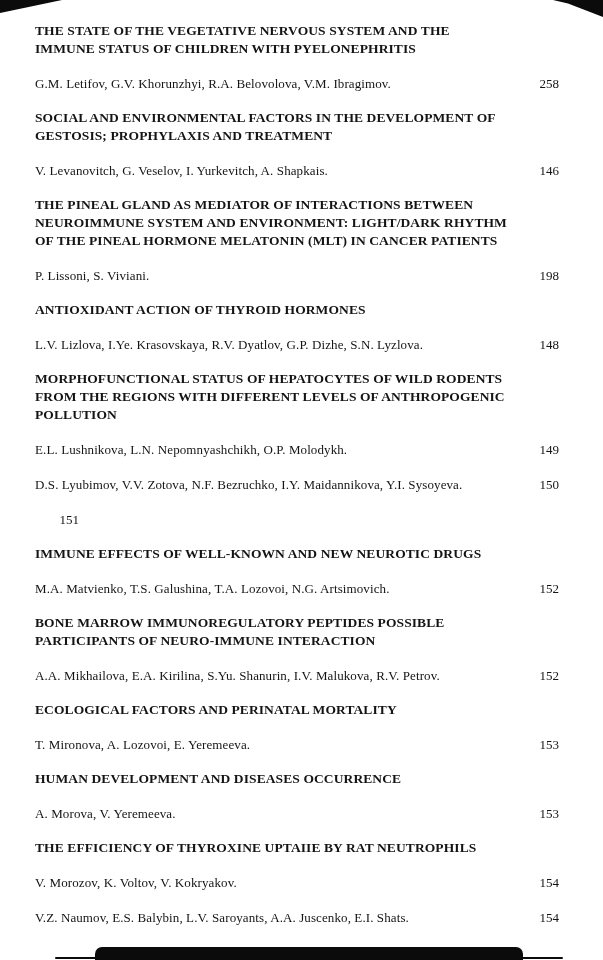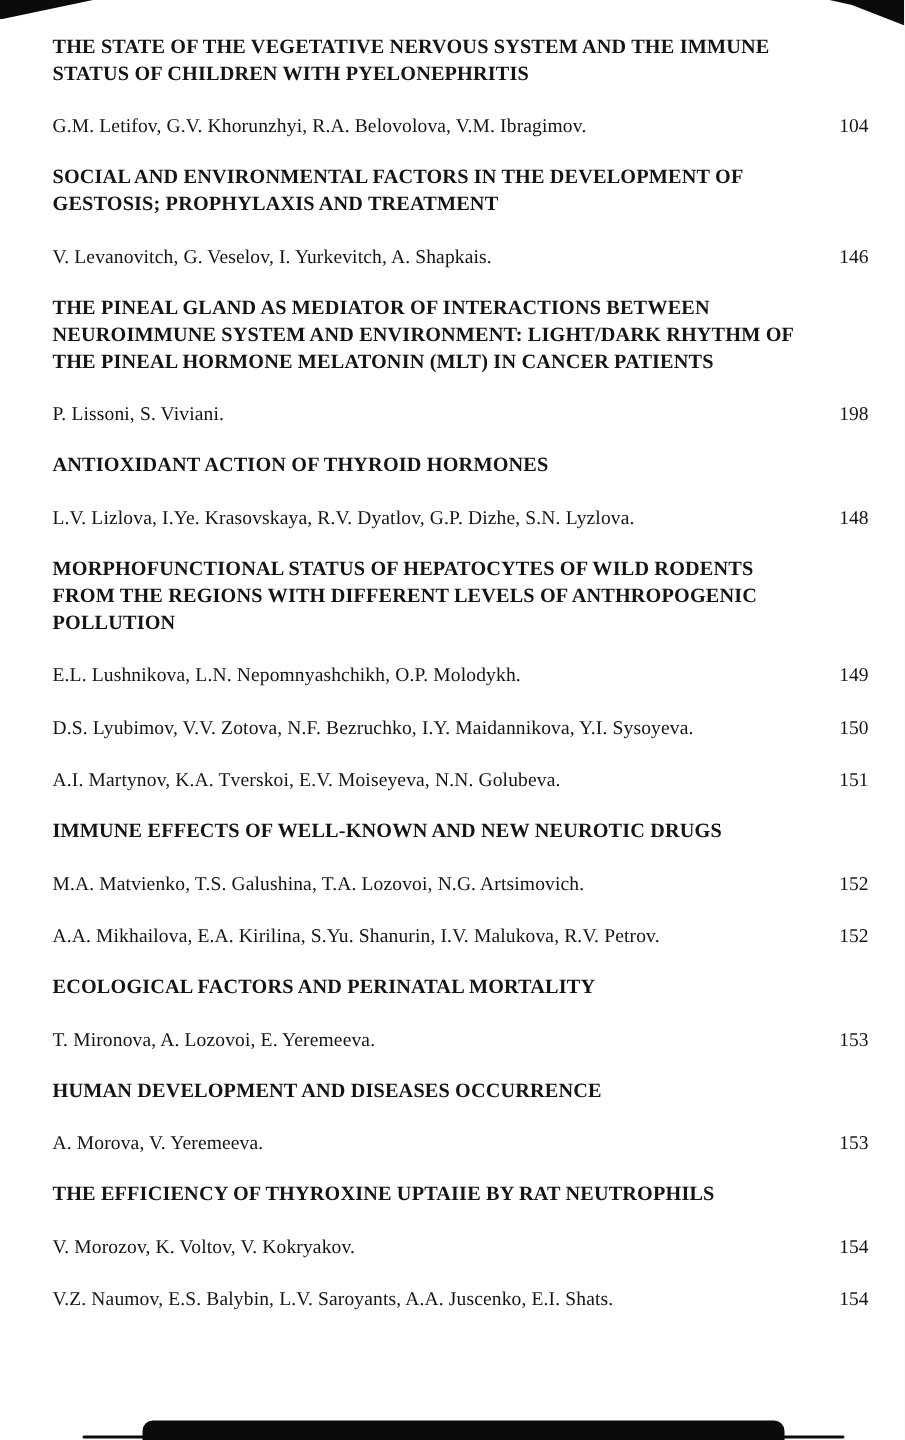--- a/index.html
+++ b/index.html
@@ -18,21 +18,21 @@
     width: 603px;
     height: 960px;
     background: #ffffff;
     color: #141414;
     box-sizing: border-box;
   }
   .toc {
     position: absolute;
     top: 22px;
     left: 35px;
-    right: 24px;
+    right: 44px;
   }
   .entry {
     margin: 0 0 16px 0;
   }
   .entry .title {
     margin: 0;
     font-size: 13.5px;
     line-height: 18px;
     font-weight: 700;
     letter-spacing: 0.1px;
@@ -95,21 +95,21 @@
 
 <div class="page">
   <div class="scan-mark scan-top-left"></div>
   <div class="scan-mark scan-top-right"></div>
 
   <main class="toc">
   <section class="entry">
     <h2 class="title">THE STATE OF THE VEGETATIVE NERVOUS SYSTEM AND THE IMMUNE STATUS OF CHILDREN WITH PYELONEPHRITIS</h2>
     <div class="meta">
       <span class="authors">G.M. Letifov, G.V. Khorunzhyi, R.A. Belovolova, V.M. Ibragimov.</span>
-      <span class="pagenum">104</span>
+      <span class="pagenum">258</span>
     </div>
   </section>
 
   <section class="entry">
     <h2 class="title">SOCIAL AND ENVIRONMENTAL FACTORS IN THE DEVELOPMENT OF GESTOSIS; PROPHYLAXIS AND TREATMENT</h2>
     <div class="meta">
       <span class="authors">V. Levanovitch, G. Veselov, I. Yurkevitch, A. Shapkais.</span>
       <span class="pagenum">146</span>
     </div>
   </section>
@@ -140,34 +140,34 @@
 
   <section class="entry">
     <div class="meta">
       <span class="authors">D.S. Lyubimov, V.V. Zotova, N.F. Bezruchko, I.Y. Maidannikova, Y.I. Sysoyeva.</span>
       <span class="pagenum">150</span>
     </div>
   </section>
 
   <section class="entry">
     <div class="meta">
-      <span class="authors">A.I. Martynov, K.A. Tverskoi, E.V. Moiseyeva, N.N. Golubeva.</span>
       <span class="pagenum">151</span>
     </div>
   </section>
 
   <section class="entry">
     <h2 class="title">IMMUNE EFFECTS OF WELL-KNOWN AND NEW NEUROTIC DRUGS</h2>
     <div class="meta">
       <span class="authors">M.A. Matvienko, T.S. Galushina, T.A. Lozovoi, N.G. Artsimovich.</span>
       <span class="pagenum">152</span>
     </div>
   </section>
 
   <section class="entry">
+    <h2 class="title">BONE MARROW IMMUNOREGULATORY PEPTIDES POSSIBLE PARTICIPANTS OF NEURO-IMMUNE INTERACTION</h2>
     <div class="meta">
       <span class="authors">A.A. Mikhailova, E.A. Kirilina, S.Yu. Shanurin, I.V. Malukova, R.V. Petrov.</span>
       <span class="pagenum">152</span>
     </div>
   </section>
 
   <section class="entry">
     <h2 class="title">ECOLOGICAL FACTORS AND PERINATAL MORTALITY</h2>
     <div class="meta">
       <span class="authors">T. Mironova, A. Lozovoi, E. Yeremeeva.</span>

